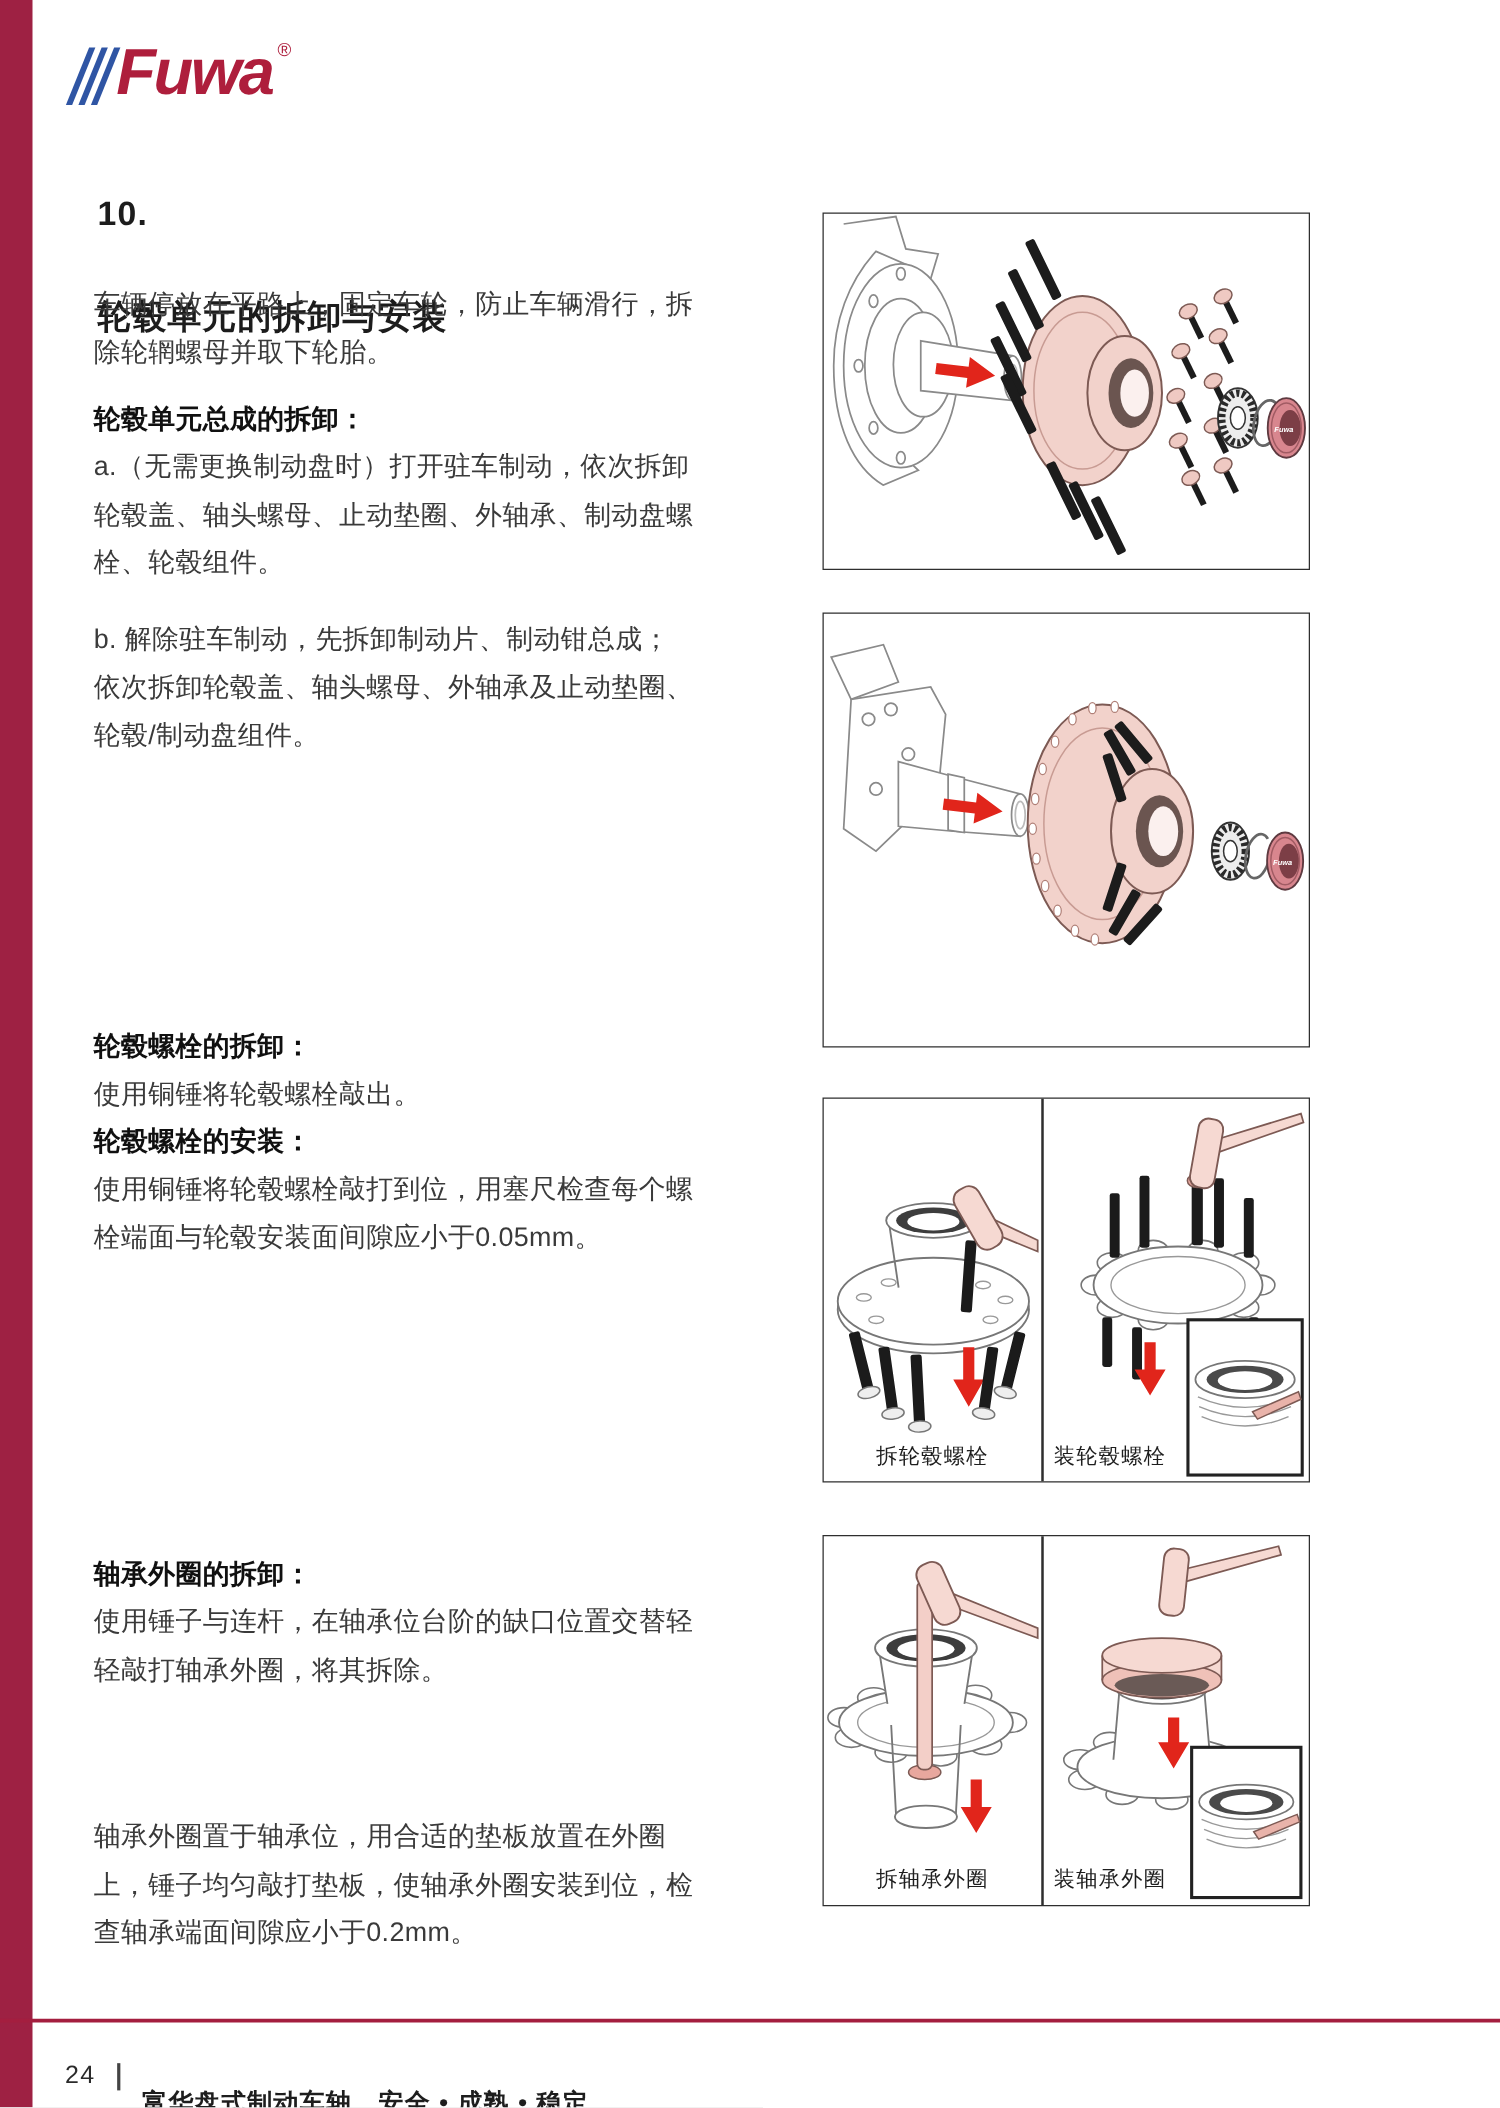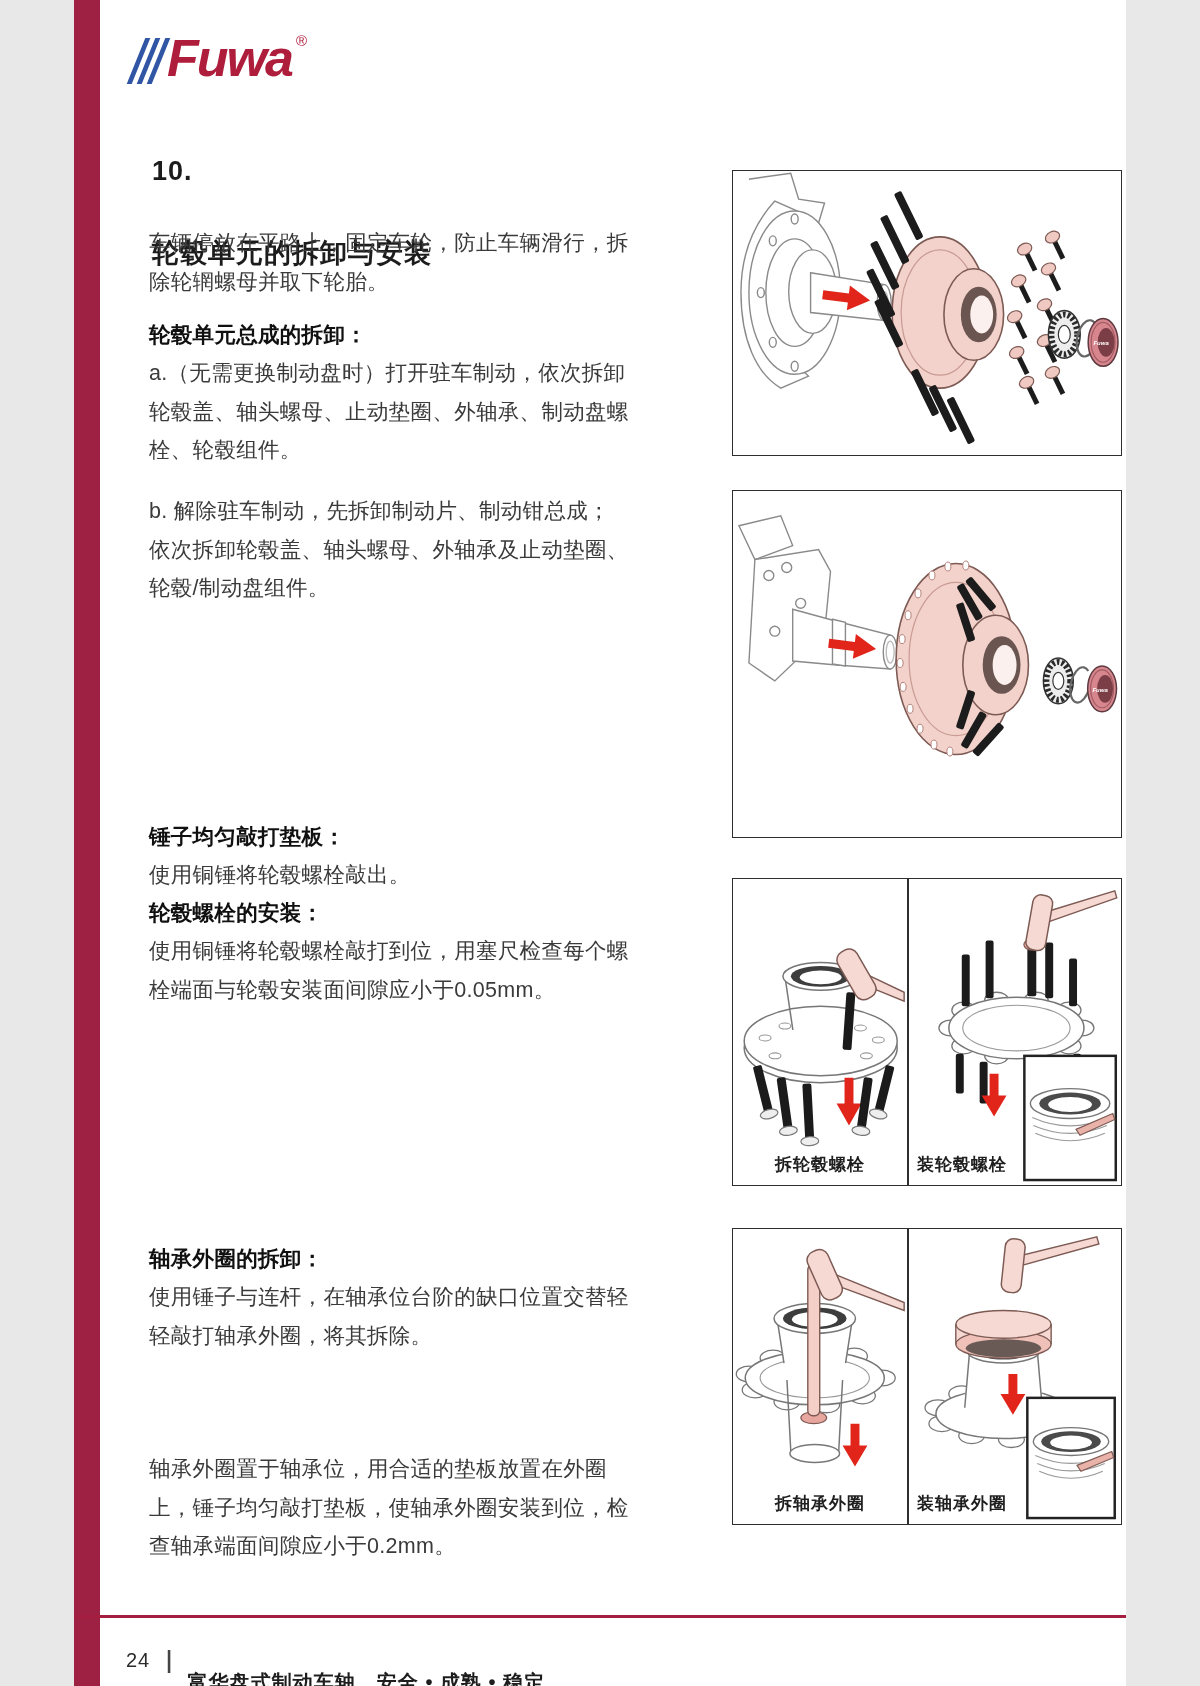--- a/index.html
+++ b/index.html
@@ -1,36 +1,36 @@
 <!DOCTYPE html>
 <html><head>
 <meta charset="utf-8">
 <style>
   html,body{margin:0;padding:0;background:#e8e8e8;}
   .page{
-    position:relative;width:1052px;height:1686px;margin:0 auto;
+    position:relative;width:1200px;height:1686px;margin:0 auto;
     background:#ffffff;overflow:hidden;
     font-family:"Liberation Sans","DejaVu Sans",sans-serif;color:#2f2f2f;
   }
   .accent-bar{position:absolute;left:0;top:0;width:26px;height:1686px;background:#9E2143;}
   
   .logo{position:absolute;left:62px;top:30px;display:flex;align-items:flex-start;}
   .logo-stripes{display:flex;gap:5px;margin-top:8px;margin-right:6px;}
   .logo-stripes i{display:block;width:5px;height:46px;background:#2F55A4;transform:skewX(-22deg);}
   .logo-text{font-size:52px;line-height:56px;font-weight:bold;font-style:italic;color:#AE1E3C;letter-spacing:-2px;}
   .logo-reg{font-size:15px;color:#AE1E3C;margin-left:4px;margin-top:2px;font-style:normal;}
   
   .tblock{position:absolute;left:75px;width:520px;font-size:21.5px;line-height:38.5px;letter-spacing:.3px;white-space:pre-line;color:#3a3a3a;}
   .tblock.bold{font-weight:bold;color:#101010;}
   .h1{position:absolute;left:78px;top:156px;display:flex;gap:48px;font-size:27px;font-weight:bold;color:#1c1c1c;letter-spacing:1px;flex-direction:column;}
   
   .figbox{position:absolute;left:658px;width:390px;margin:0;background:#fff;border:1.6px solid #2e2e2e;box-sizing:border-box;}
   .figbox svg{display:block;width:100%;height:100%;}
   .vdiv{position:absolute;top:0;bottom:0;left:174px;width:2px;background:#2e2e2e;}
-  .cap{position:absolute;bottom:9px;font-size:17px;font-weight:700;color:#1e1e1e;letter-spacing:1px;}
+  .cap{position:absolute;bottom:9px;font-size:17px;font-weight:400;color:#1e1e1e;letter-spacing:1px;}
   .cap-l{left:0;width:174px;text-align:center;}
   .cap-r{left:184px;}
   
   .footer-rule{position:absolute;left:0;right:0;top:1615px;height:3px;background:#A41E3F;}
   .footer{position:absolute;left:52px;top:1624px;display:flex;align-items:center;font-size:20px;color:#2b2b2b;}
   .footer .pnum{letter-spacing:1px;}
   .footer .sep{margin:0 16px;color:#444;font-weight:bold;transform:scaleY(1.15);}
   .footer .brand{font-weight:bold;letter-spacing:1px;color:#1d1d1d;margin-top:45px;}
 </style>
 </head>
@@ -56,21 +56,21 @@
 
   <div class="tblock" style="top:224px">车辆停放在平路上，固定车轮，防止车辆滑行，拆
 除轮辋螺母并取下轮胎。</div>
   <div class="tblock bold" style="top:316px">轮毂单元总成的拆卸：</div>
   <div class="tblock" style="top:354px">a.（无需更换制动盘时）打开驻车制动，依次拆卸
 轮毂盖、轴头螺母、止动垫圈、外轴承、制动盘螺
 栓、轮毂组件。</div>
   <div class="tblock" style="top:492px">b. 解除驻车制动，先拆卸制动片、制动钳总成；
 依次拆卸轮毂盖、轴头螺母、外轴承及止动垫圈、
 轮毂/制动盘组件。</div>
-  <div class="tblock bold" style="top:818px">锤子均匀敲打垫板：</div>
+  <div class="tblock bold" style="top:818px">轮毂螺栓的拆卸：</div>
   <div class="tblock" style="top:856px">使用铜锤将轮毂螺栓敲出。</div>
   <div class="tblock bold" style="top:894px">轮毂螺栓的安装：</div>
   <div class="tblock" style="top:932px">使用铜锤将轮毂螺栓敲打到位，用塞尺检查每个螺
 栓端面与轮毂安装面间隙应小于0.05mm。</div>
   <div class="tblock bold" style="top:1240px">轴承外圈的拆卸：</div>
   <div class="tblock" style="top:1278px">使用锤子与连杆，在轴承位台阶的缺口位置交替轻
 轻敲打轴承外圈，将其拆除。</div>
   <div class="tblock" style="top:1450px">轴承外圈置于轴承位，用合适的垫板放置在外圈
 上，锤子均匀敲打垫板，使轴承外圈安装到位，检
 查轴承端面间隙应小于0.2mm。</div>

